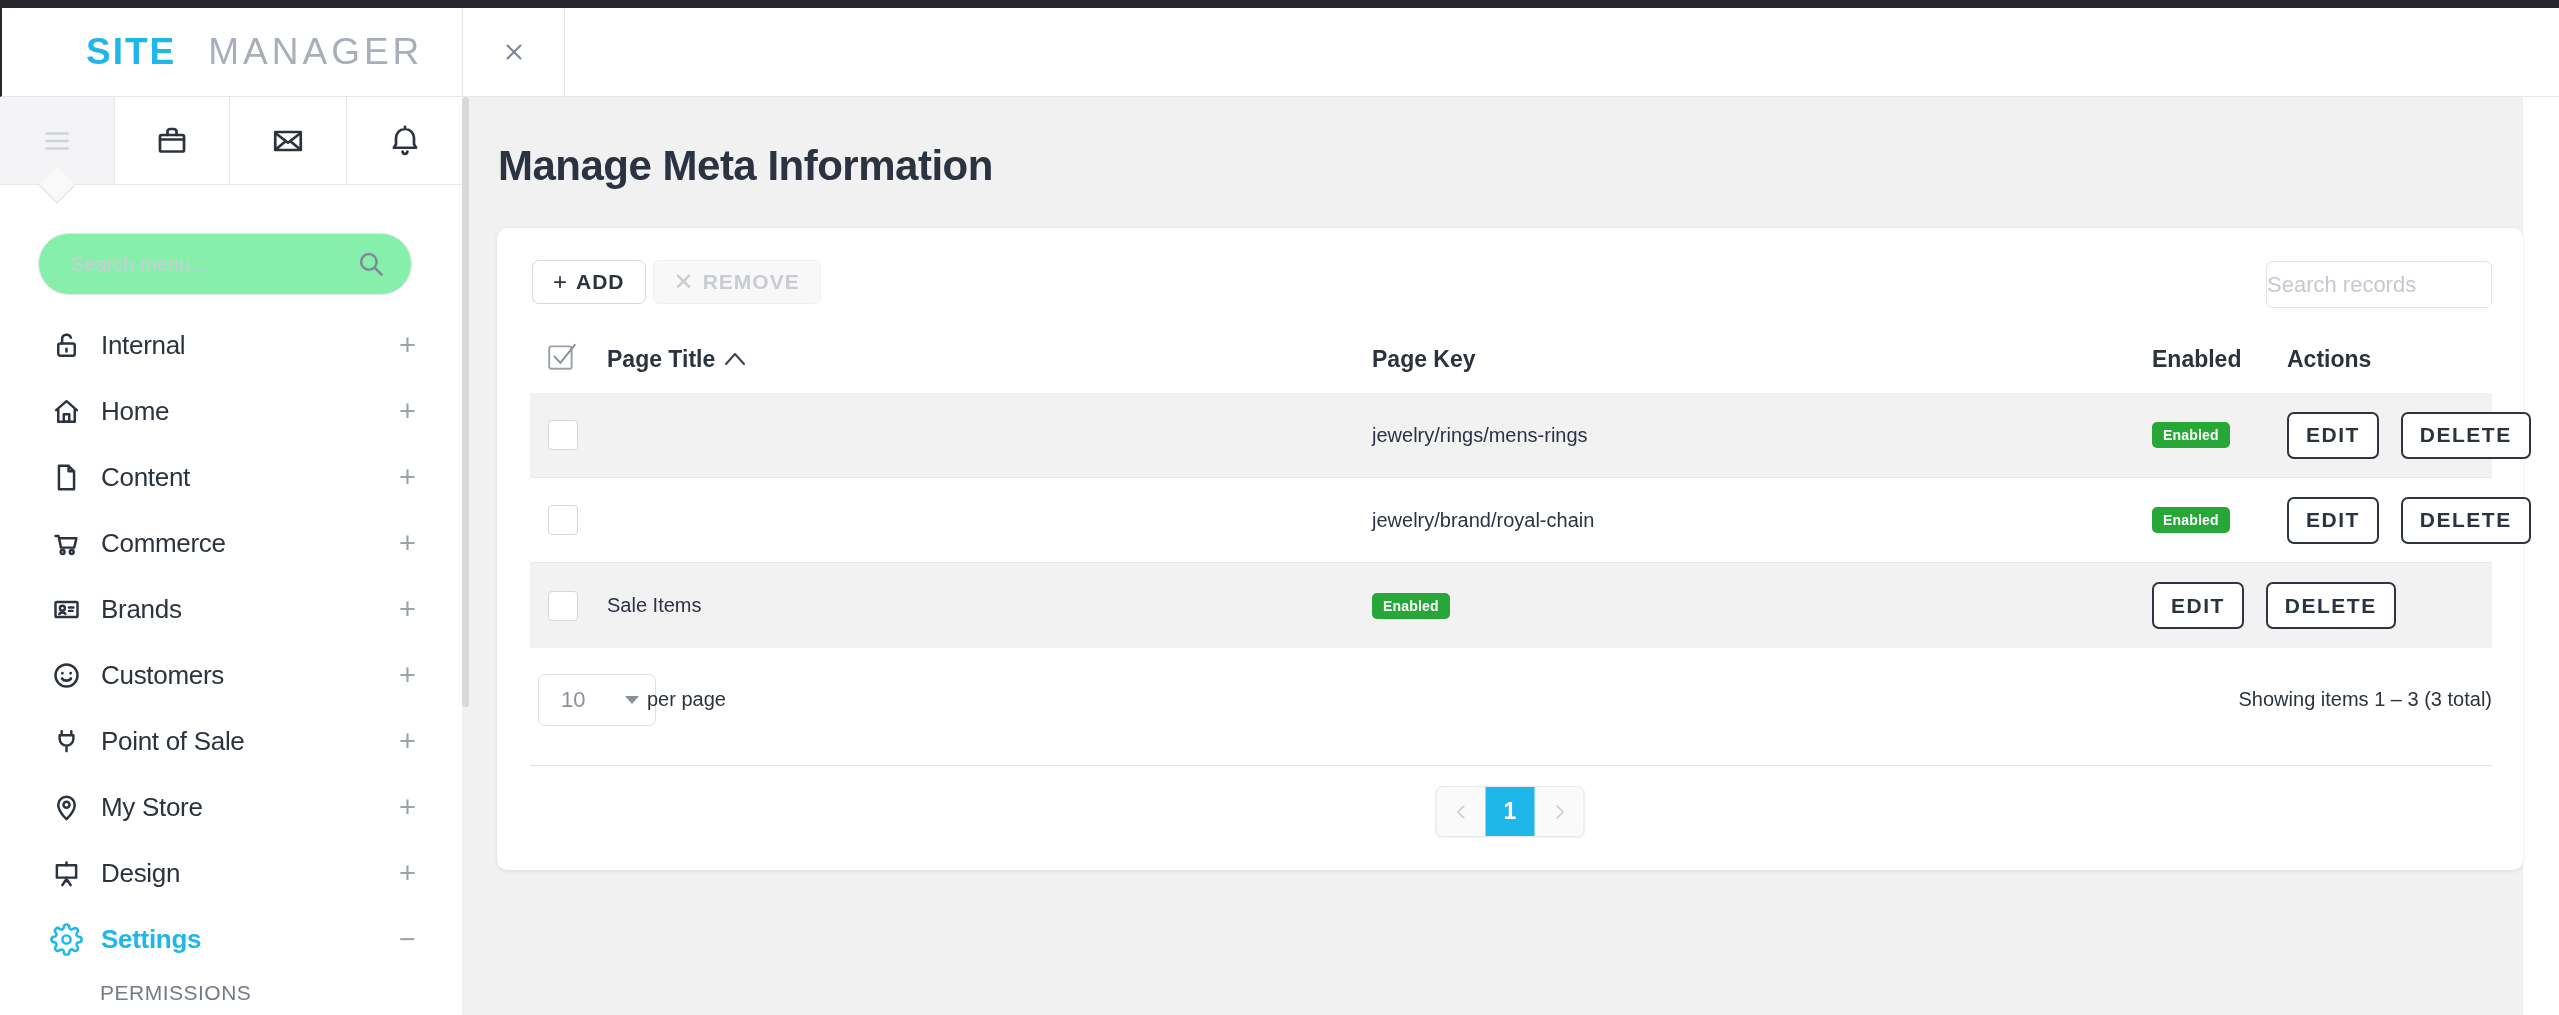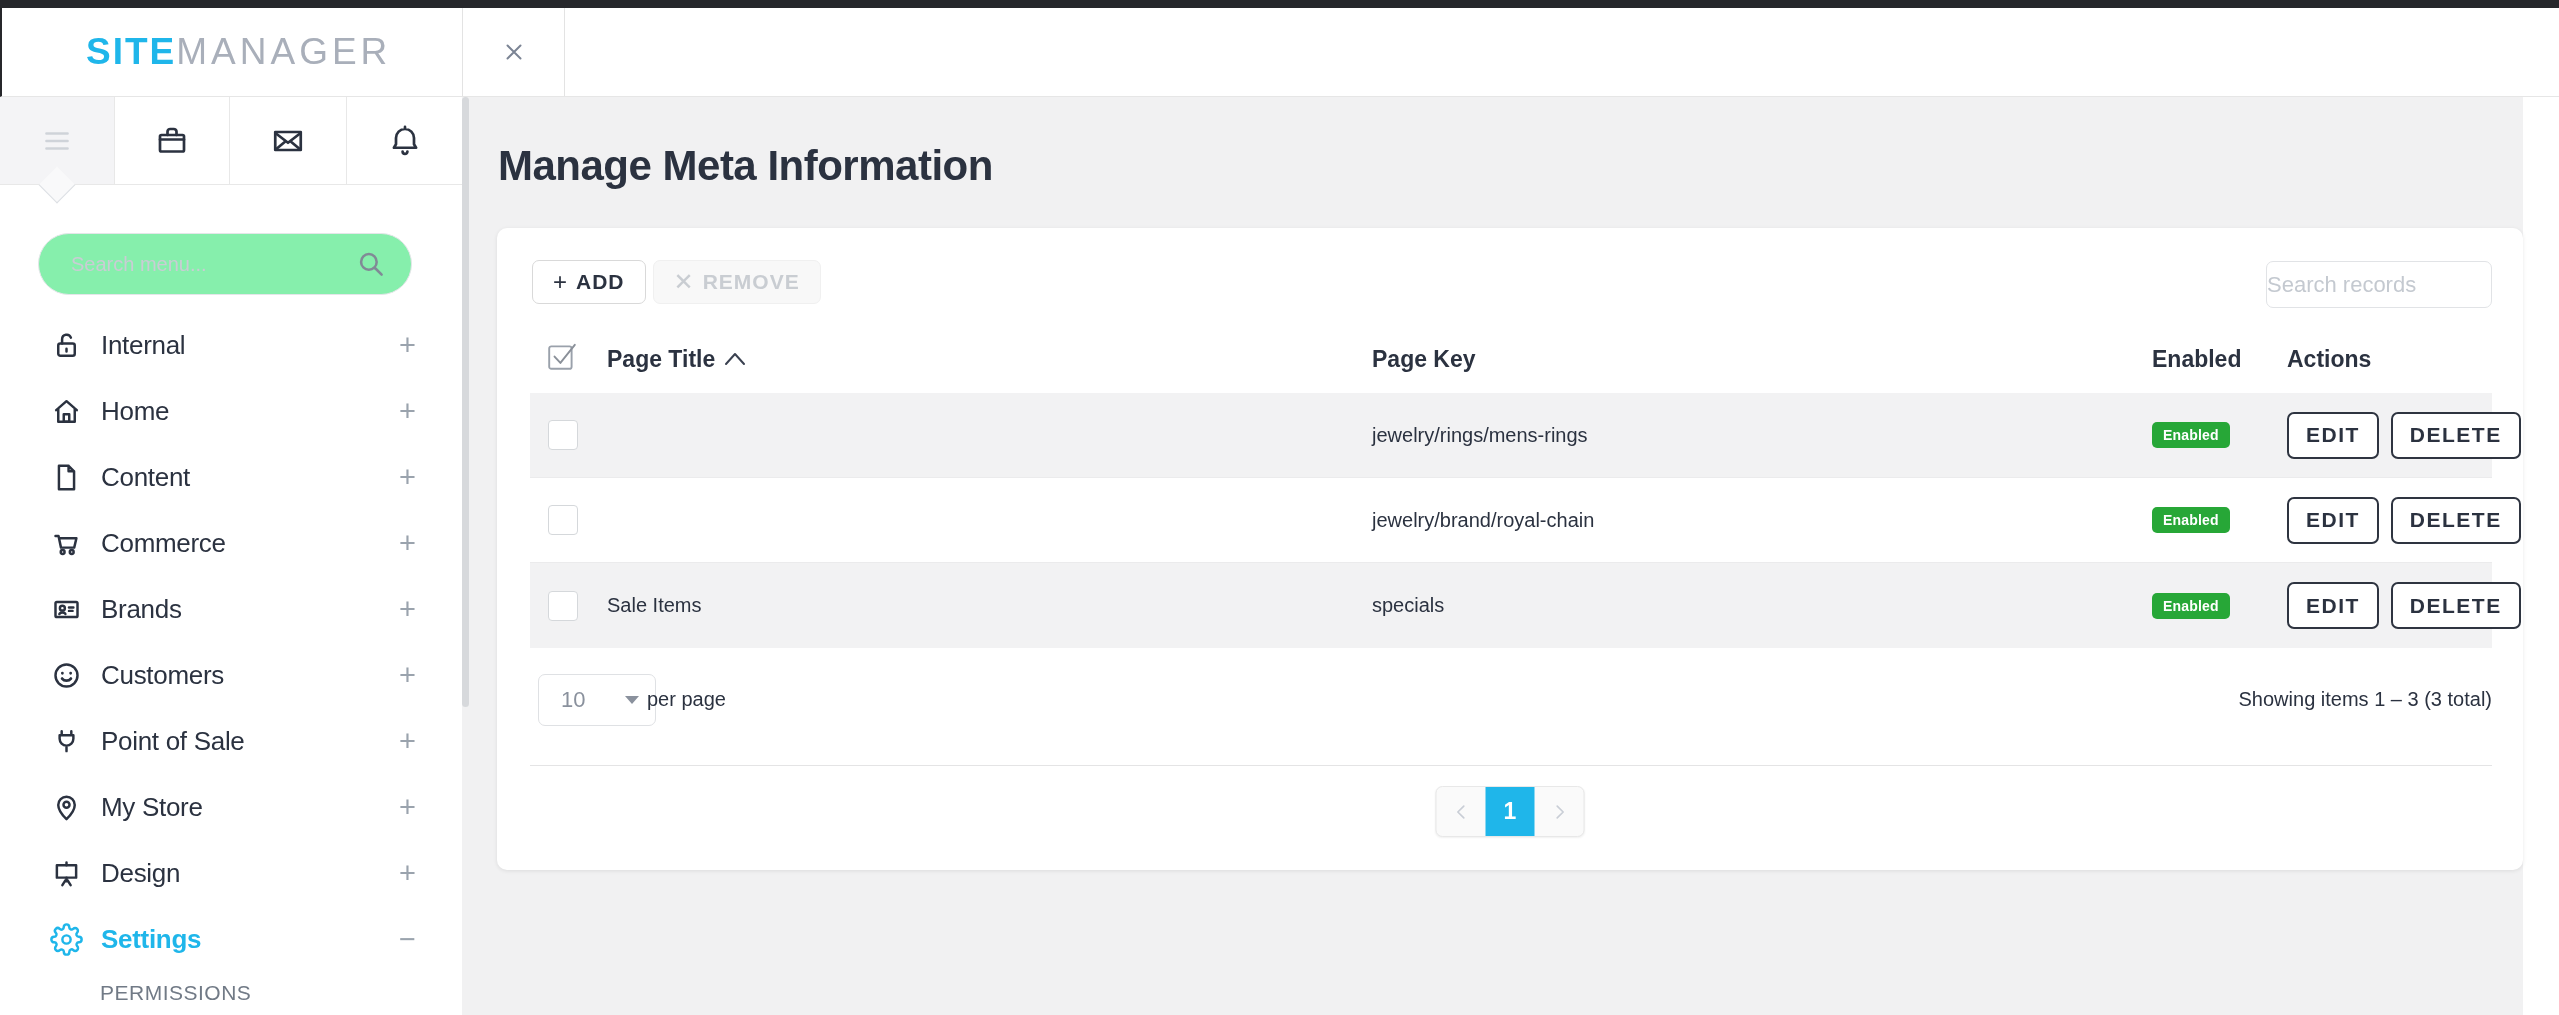--- a/index.html
+++ b/index.html
@@ -5,21 +5,21 @@
   * { margin:0; padding:0; box-sizing:border-box; }
   html,body { width:2559px; height:1015px; overflow:hidden; }
   body { font-family:"Liberation Sans", sans-serif; background:#f1f1f2; color:#2b3240; position:relative; }
 
   .top-edge { position:absolute; top:0; left:0; width:2559px; height:8px; background:#26272b; z-index:20; }
 
   
   .header { position:absolute; top:8px; left:0; width:2559px; height:89px; background:#fff;
             border-bottom:1px solid #e6e6e6; border-left:2px solid #26272b; z-index:5; }
   .logo { position:absolute; left:84px; top:0; height:100%; display:flex; align-items:center;
-          font-size:37px; letter-spacing:1px; }
+          font-size:37px; letter-spacing:1px;gap:32px; }
   .logo .primary { color:#1fb6ea; font-weight:700; letter-spacing:2px; }
   .logo .secondary { color:#a9afba; font-weight:400; letter-spacing:4px; }
   .tab { position:absolute; left:460px; top:0; width:103px; height:100%; background:#fff;
          border-left:1px solid #e3e3e3; border-right:1px solid #e3e3e3;
          display:flex; align-items:center; justify-content:center; cursor:pointer; }
   .tab svg { width:26px; height:26px; stroke:#7b8494; }
 
   
   .sidebar { position:absolute; left:0; top:97px; width:462px; height:918px; background:#fff; z-index:4; }
   .icon-row { display:grid; grid-template-columns:115px 115px 117px 115px; height:88px;
@@ -80,21 +80,21 @@
   .tr.head svg.sort { width:24px; height:18px; stroke:#3a4150; }
   .tr.head svg.cb-all { width:32px; height:32px; margin-left:16px; cursor:pointer; }
   .tr.row { height:85px; font-size:20px; border-bottom:1px solid #ebebec; }
   .tr.row:last-of-type { border-bottom:none; }
   .tr.row.odd { background:#f2f2f3; }
   .cb { width:30px; height:30px; background:#fff; border:1px solid #d5d8db; border-radius:4px;
         margin-left:18px; cursor:pointer; }
   .cell-title { padding-left:13px; }
   .badge { display:inline-block; background:#27a737; color:#fff; font-size:14px; font-weight:700;
            padding:5px 11px; border-radius:5px; letter-spacing:0.2px; }
-  .actions { display:flex; gap:12px; }
+  .actions { display:flex; gap:22px; }
   .abtn { height:47px; background:#fff; border:2px solid #2e3440; border-radius:7px; color:#2b3240;
           font-family:inherit; font-size:21px; font-weight:700; letter-spacing:1.5px; padding:0 17px; cursor:pointer; }
 
   .perpage { position:absolute; left:41px; top:446px; width:118px; height:52px; border:1px solid #dfe1e4;
              border-radius:7px; display:flex; align-items:center; cursor:pointer; background:#fff; }
   .perpage .val { font-size:22px; color:#8a919d; padding-left:22px; }
   .perpage .caret { width:0; height:0; border-left:7px solid transparent; border-right:7px solid transparent;
                     border-top:8px solid #8a919d; margin-left:auto; margin-right:16px; }
   .perpage-label { position:absolute; left:150px; top:460px; font-size:20px; }
   .showing { position:absolute; right:31px; top:460px; font-size:20px; }
@@ -313,21 +313,20 @@
         <button class="abtn">EDIT</button>
         <button class="abtn">DELETE</button>
       </div>
     </div>
 
     <div class="tr row odd">
       <div>
           <div class="cb"></div>
         </div>
       <div class="cell-title">Sale Items</div>
-      <div>specials</div>
       <div><span class="badge">Enabled</span></div>
       <div class="actions">
         <button class="abtn">EDIT</button>
         <button class="abtn">DELETE</button>
       </div>
     </div>
   </div>
 
   <div class="perpage">
     <span class="val">10</span>

